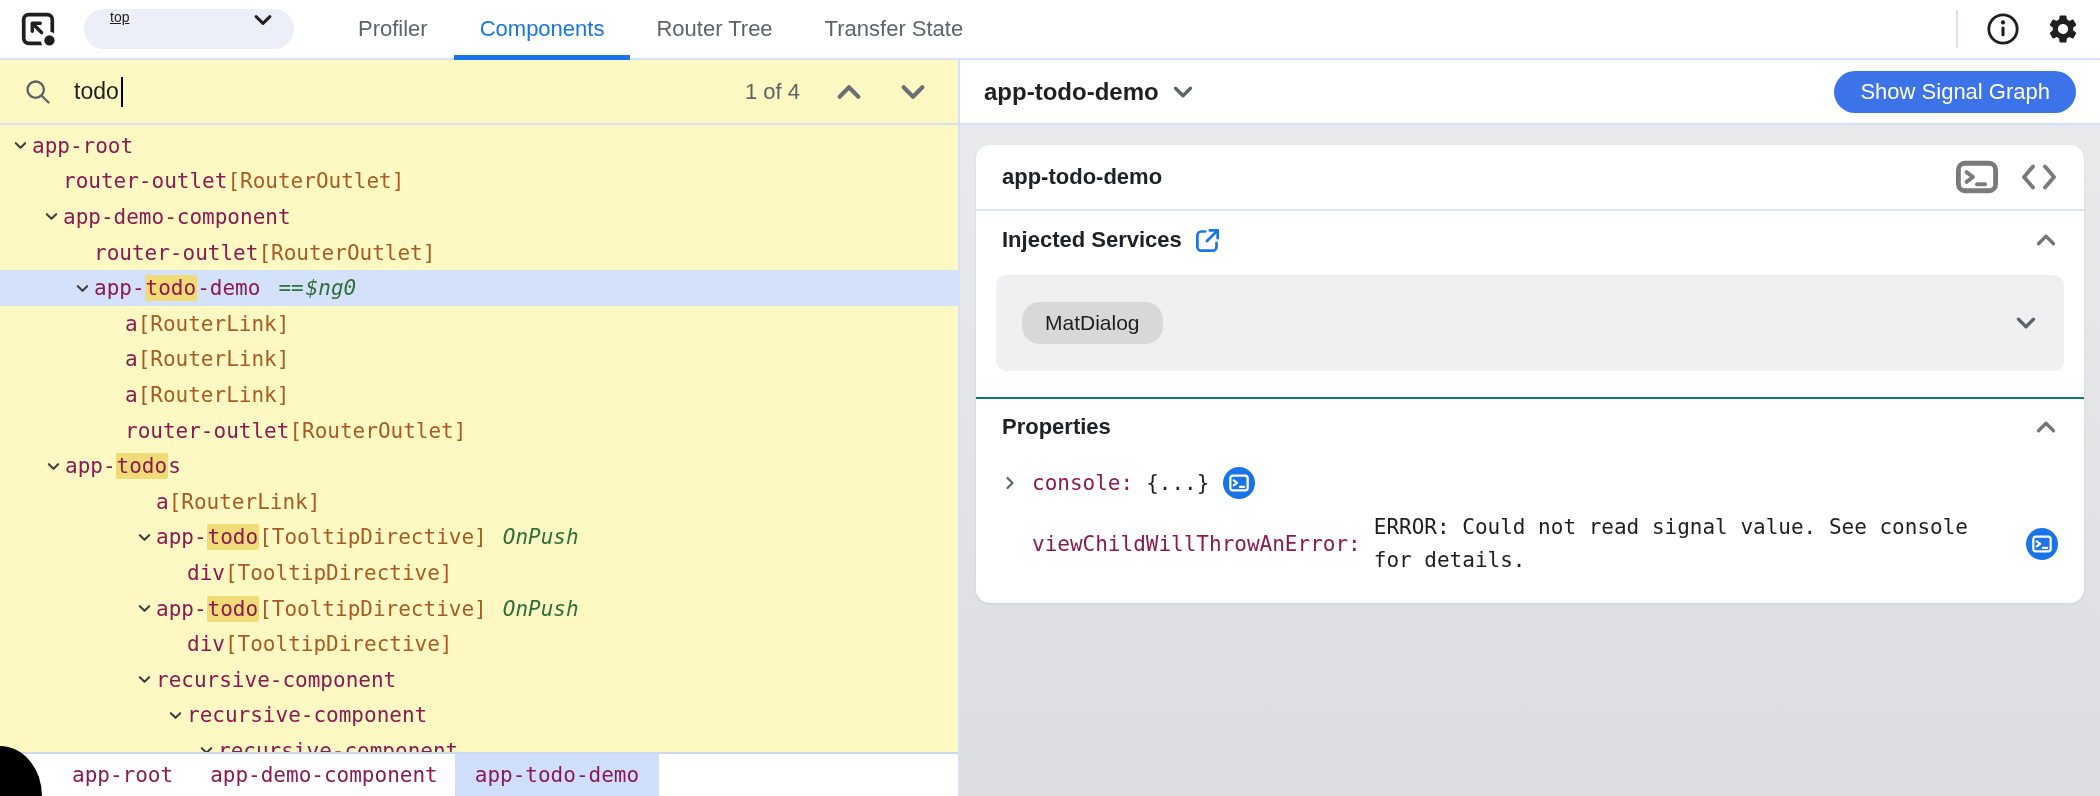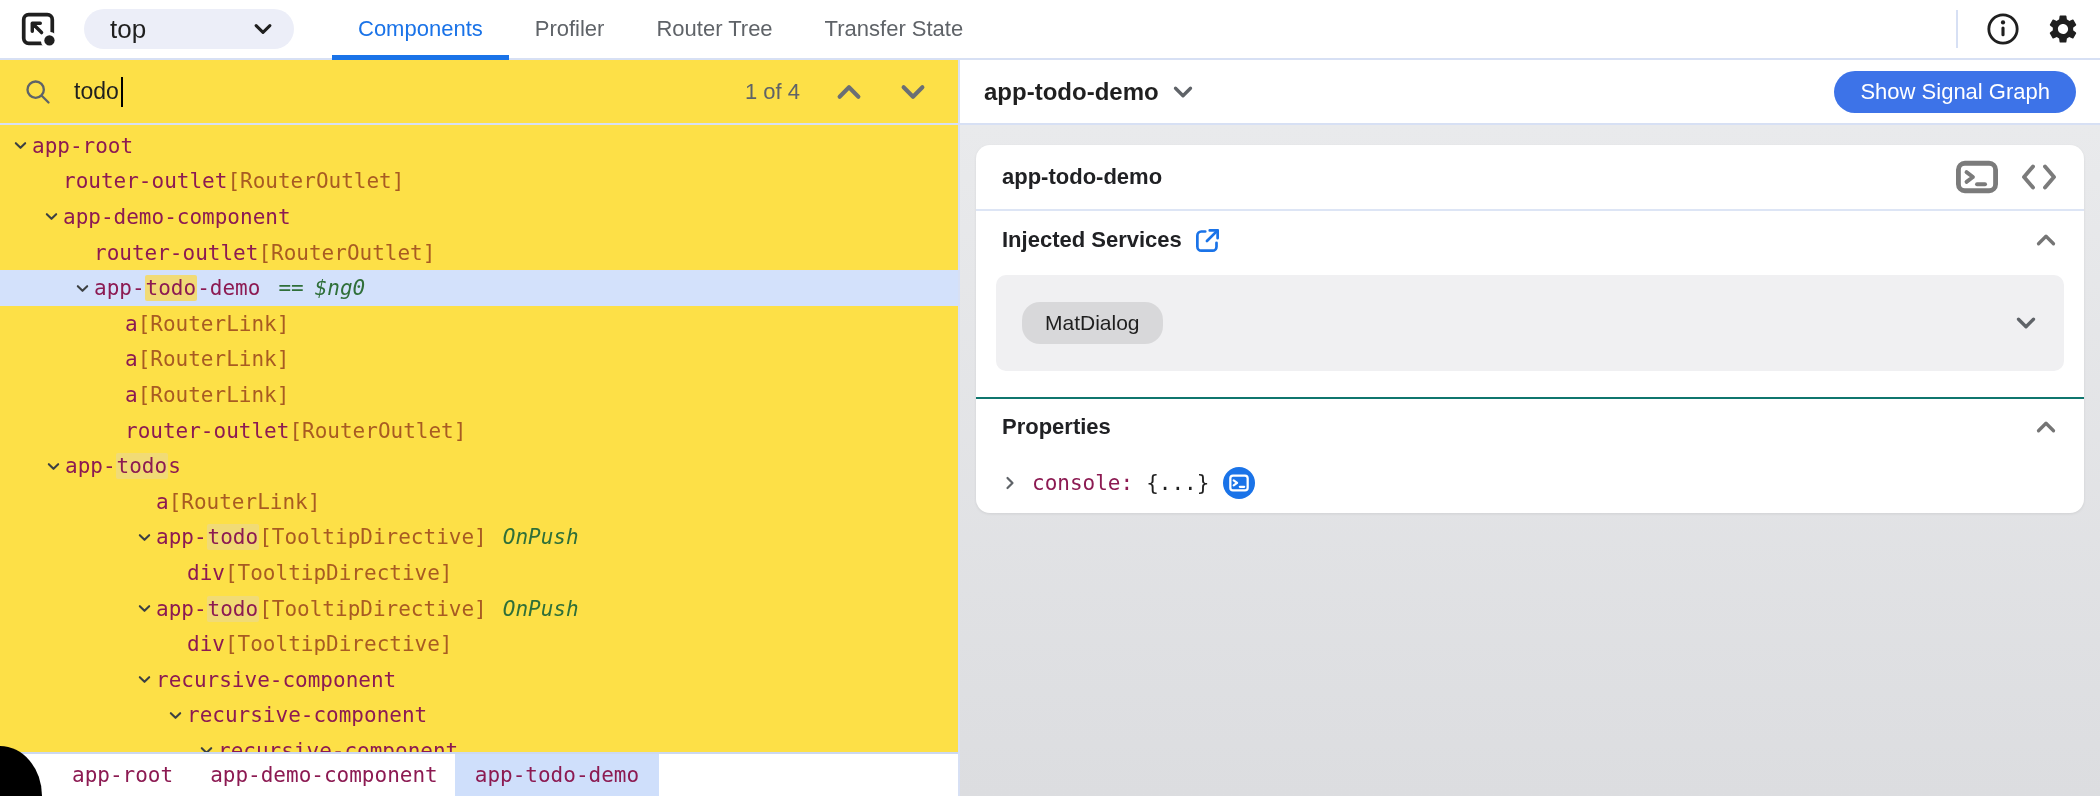--- a/index.html
+++ b/index.html
@@ -15,43 +15,43 @@
   
   .toolbar {
     height: 60px; display: flex; align-items: center;
     border-bottom: 2px solid var(--panel-border); background: #fff;
     padding: 0 20px 0 18px;
   }
   .icon-btn { display: inline-flex; align-items: center; justify-content: center; cursor: pointer; background: none; border: none; }
   .inspect { width: 40px; height: 40px; color: #1f1f1f; }
   .frame-pill {
     margin-left: 26px; width: 210px; height: 40px; border-radius: 20px;
-    background: #eceef8; display: flex; align-items: center; padding: 0 20px 0 26px;
-    font-size: 26px; color: #1f1f1f; cursor: pointer;
+    background: #eceef8; display: flex; padding: 0 20px 0 26px;
+    font-size: 14px; color: #1f1f1f; cursor: pointer; text-decoration: underline;
   }
   .frame-pill .chev { margin-left: auto; width: 22px; height: 22px; color: #1f1f1f; }
   .tabs { display: flex; height: 100%; margin-left: 38px; }
   .tab {
     display: flex; align-items: center; height: 100%; padding: 0 26px;
     font-size: 22px; color: var(--tab-inactive); position: relative; cursor: pointer; white-space: nowrap;
   }
   .tab.active { color: var(--accent-blue); }
   .tab.active::after {
     content: ''; position: absolute; left: 0; right: 0; bottom: -2px; height: 5px;
     background: var(--accent-blue);
   }
   .tb-spacer { flex: 1; }
   .vdiv { width: 2px; height: 38px; background: var(--panel-border); margin-right: 28px; }
   .tb-ic { width: 34px; height: 34px; color: #1f1f1f; margin-left: 26px; }
 
   
   .main { display: flex; height: 736px; }
   .left {
     width: 960px; min-width: 960px; display: flex; flex-direction: column;
-    border-right: 2px solid var(--panel-border); background: #fde047; position: relative;
+    border-right: 2px solid var(--panel-border); background: #fef9c3; position: relative;
   }
   .right { flex: 1; display: flex; flex-direction: column; }
 
   
   .searchbar {
     height: 65px; display: flex; align-items: center; padding: 0 30px 0 24px;
     border-bottom: 2px solid var(--panel-border);
   }
   .search-ic { width: 28px; height: 28px; color: #5f6368; }
   .query { margin-left: 22px; font-size: 23px; color: #1f1f1f; }
@@ -66,21 +66,21 @@
     font-family: "DejaVu Sans Mono", monospace; cursor: pointer;
   }
   .trow.sel { background: var(--selected-row); }
   .tchev { width: 24px; display: inline-flex; align-items: center; justify-content: center; flex: none; }
   .tchev svg { width: 15px; height: 15px; color: #3c4043; }
   .el { color: var(--element-name); }
   .el .match { background: var(--match-highlight); border-radius: 2px; padding: 1px 1px; }
   .dir { color: var(--directive); }
   .mode { color: var(--annotation-green); font-style: italic; margin-left: 16px; }
   .eq { color: var(--annotation-green); margin-left: 18px; }
-  .ref { color: var(--annotation-green); font-style: italic; margin-left: 11px; }
+  .ref { color: var(--annotation-green); font-style: italic; margin-left: 2px; }
 
   
   .crumbs {
     height: 44px; border-top: 2px solid #ccd8f1; display: flex; align-items: stretch;
     padding-left: 72px; background: #fff; font-family: "DejaVu Sans Mono", monospace;
     font-size: 21px; position: relative; z-index: 2;
   }
   .crumb { display: flex; align-items: center; color: var(--element-name); margin-right: 37px; cursor: pointer; }
   .crumb.active { background: var(--breadcrumb-chip); padding: 0 20px; margin-left: -20px; margin-right: 17px; }
   .corner {
@@ -206,22 +206,22 @@
         <use href="#i-inspect"></use>
       </svg>
   </button>
   <div class="frame-pill">
     <span>top</span>
     <svg class="chev">
         <use href="#i-chev-down"></use>
       </svg>
   </div>
   <nav class="tabs">
+    <div class="tab">Profiler</div>
     <div class="tab active">Components</div>
-    <div class="tab">Profiler</div>
     <div class="tab">Router Tree</div>
     <div class="tab">Transfer State</div>
   </nav>
   <div class="tb-spacer"></div>
   <div class="vdiv"></div>
   <button class="icon-btn">
     <svg class="tb-ic" style="margin-left:0">
         <use href="#i-info"></use>
       </svg>
   </button>
@@ -437,16 +437,24 @@
                 <use href="#i-chev-right"></use>
               </svg>
           </span>
           <span class="pname">console:</span>
           <span class="pval">{...}</span>
           <svg class="blue-ic">
               <use href="#i-term-blue"></use>
             </svg>
         </div>
 
+        <div class="prop-row tall">
+          <span class="expander"></span>
+          <span class="pname">viewChildWillThrowAnError:</span>
+          <div class="pval-wrap">ERROR: Could not read signal value. See console for details.</div>
+          <svg class="blue-ic far">
+              <use href="#i-term-blue"></use>
+            </svg>
+        </div>
       </div>
     </div>
   </section>
 </div>
 
 </body></html>

